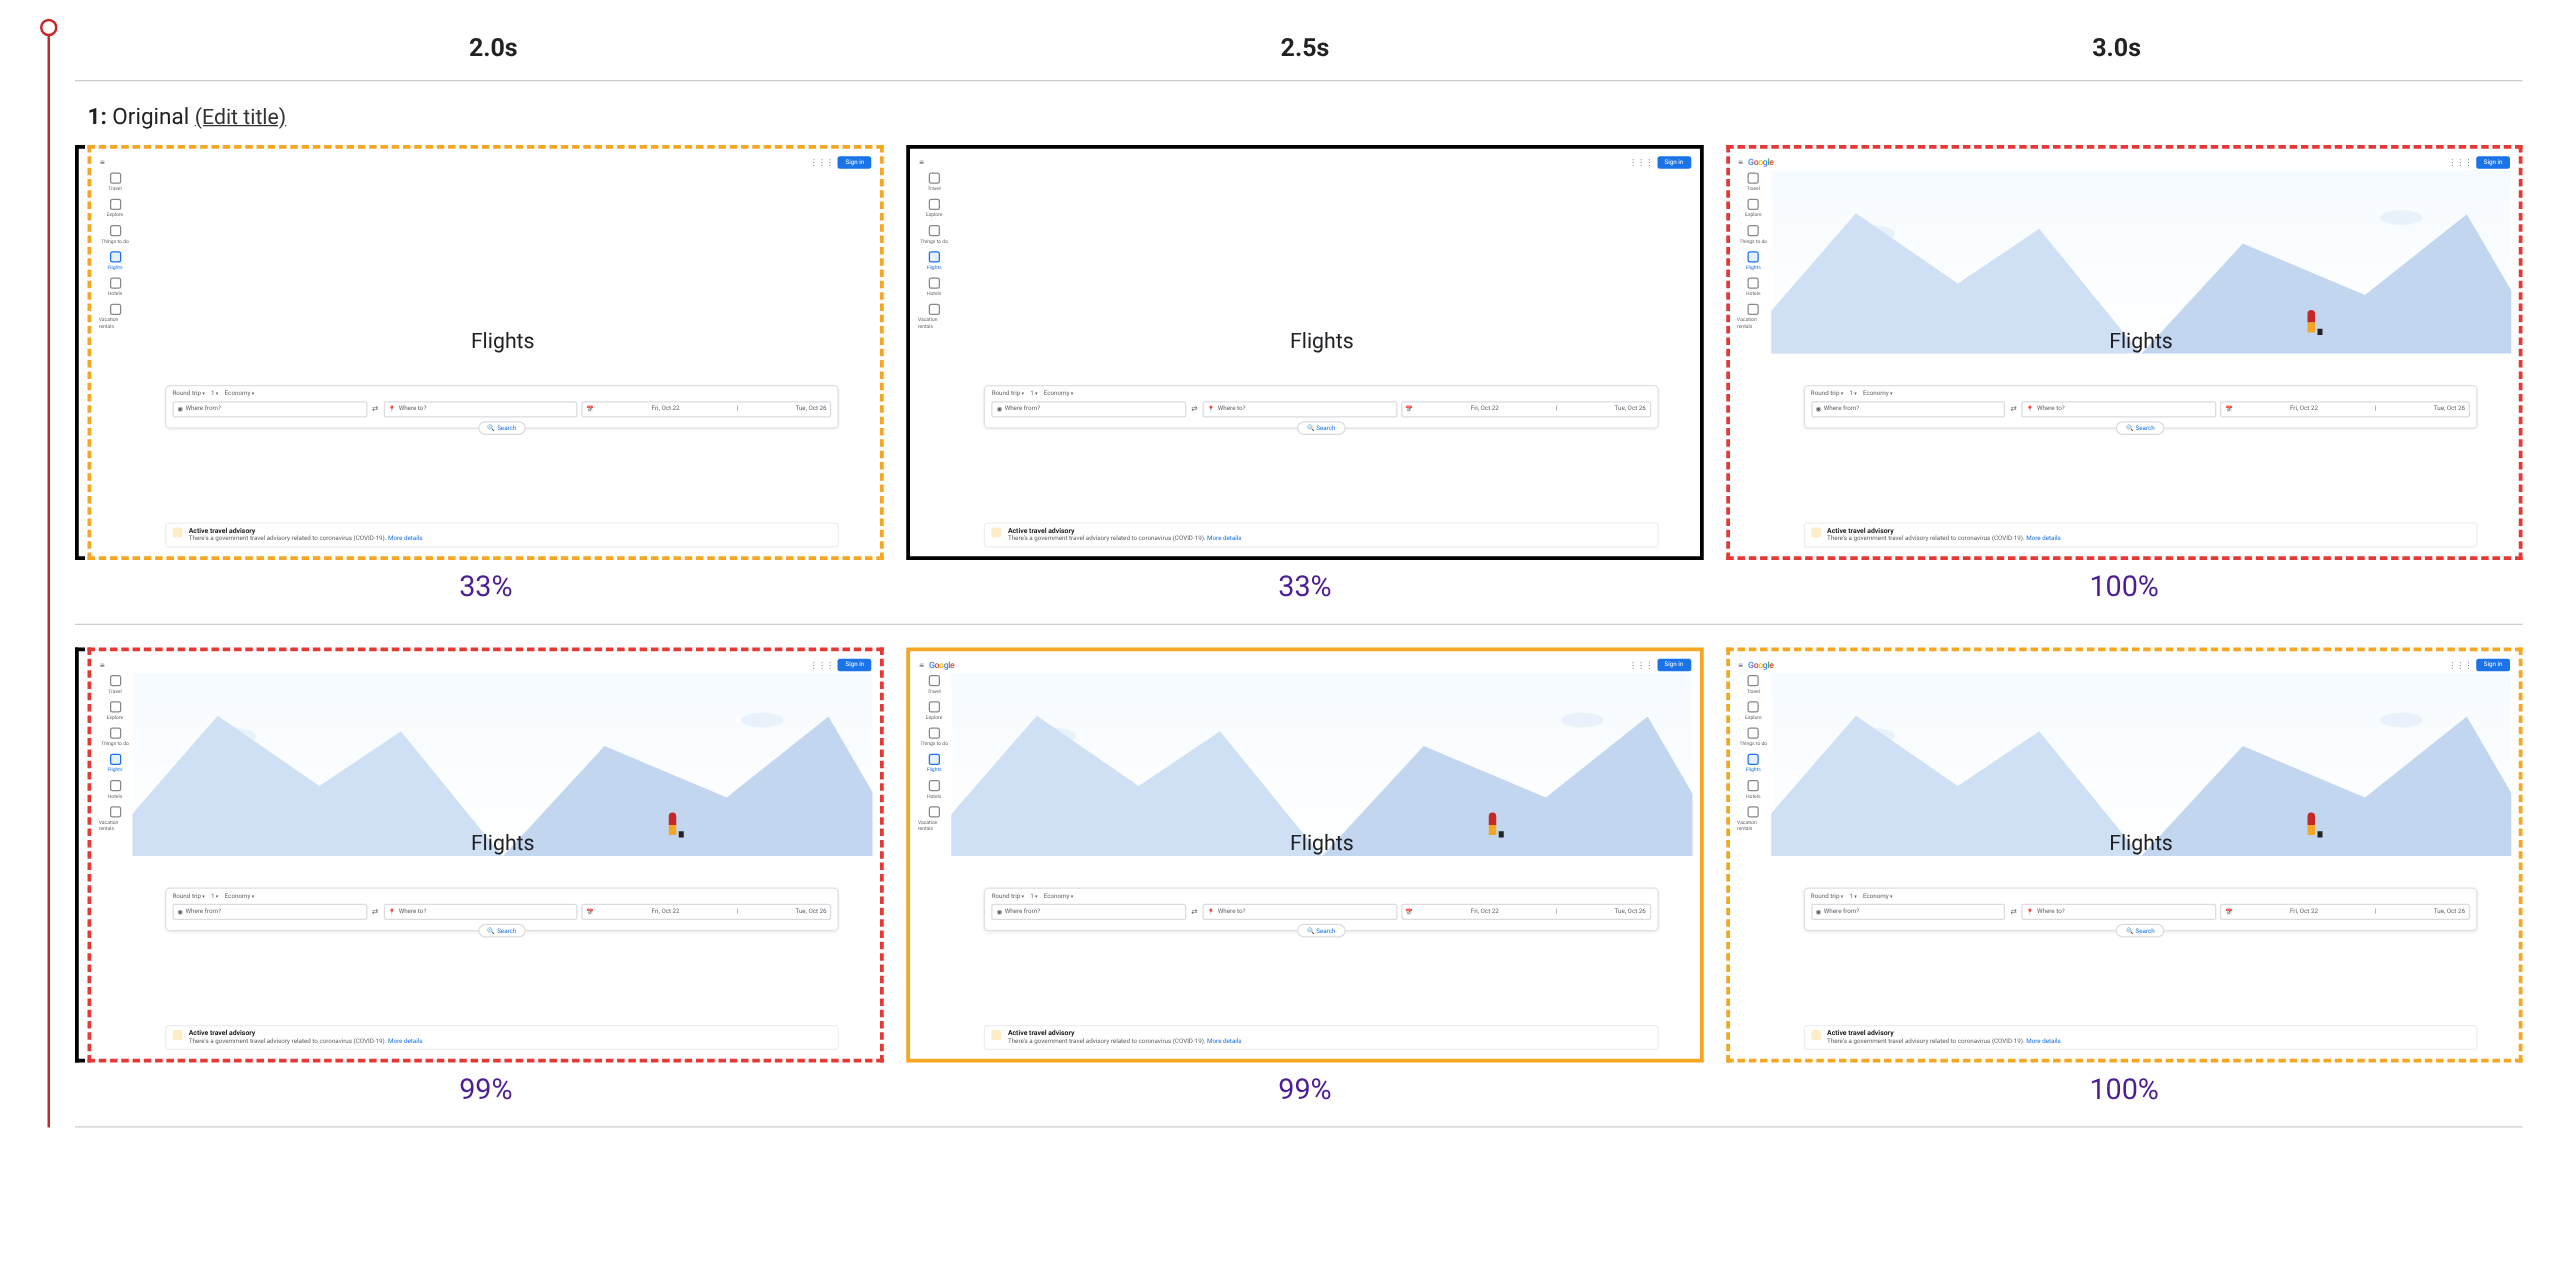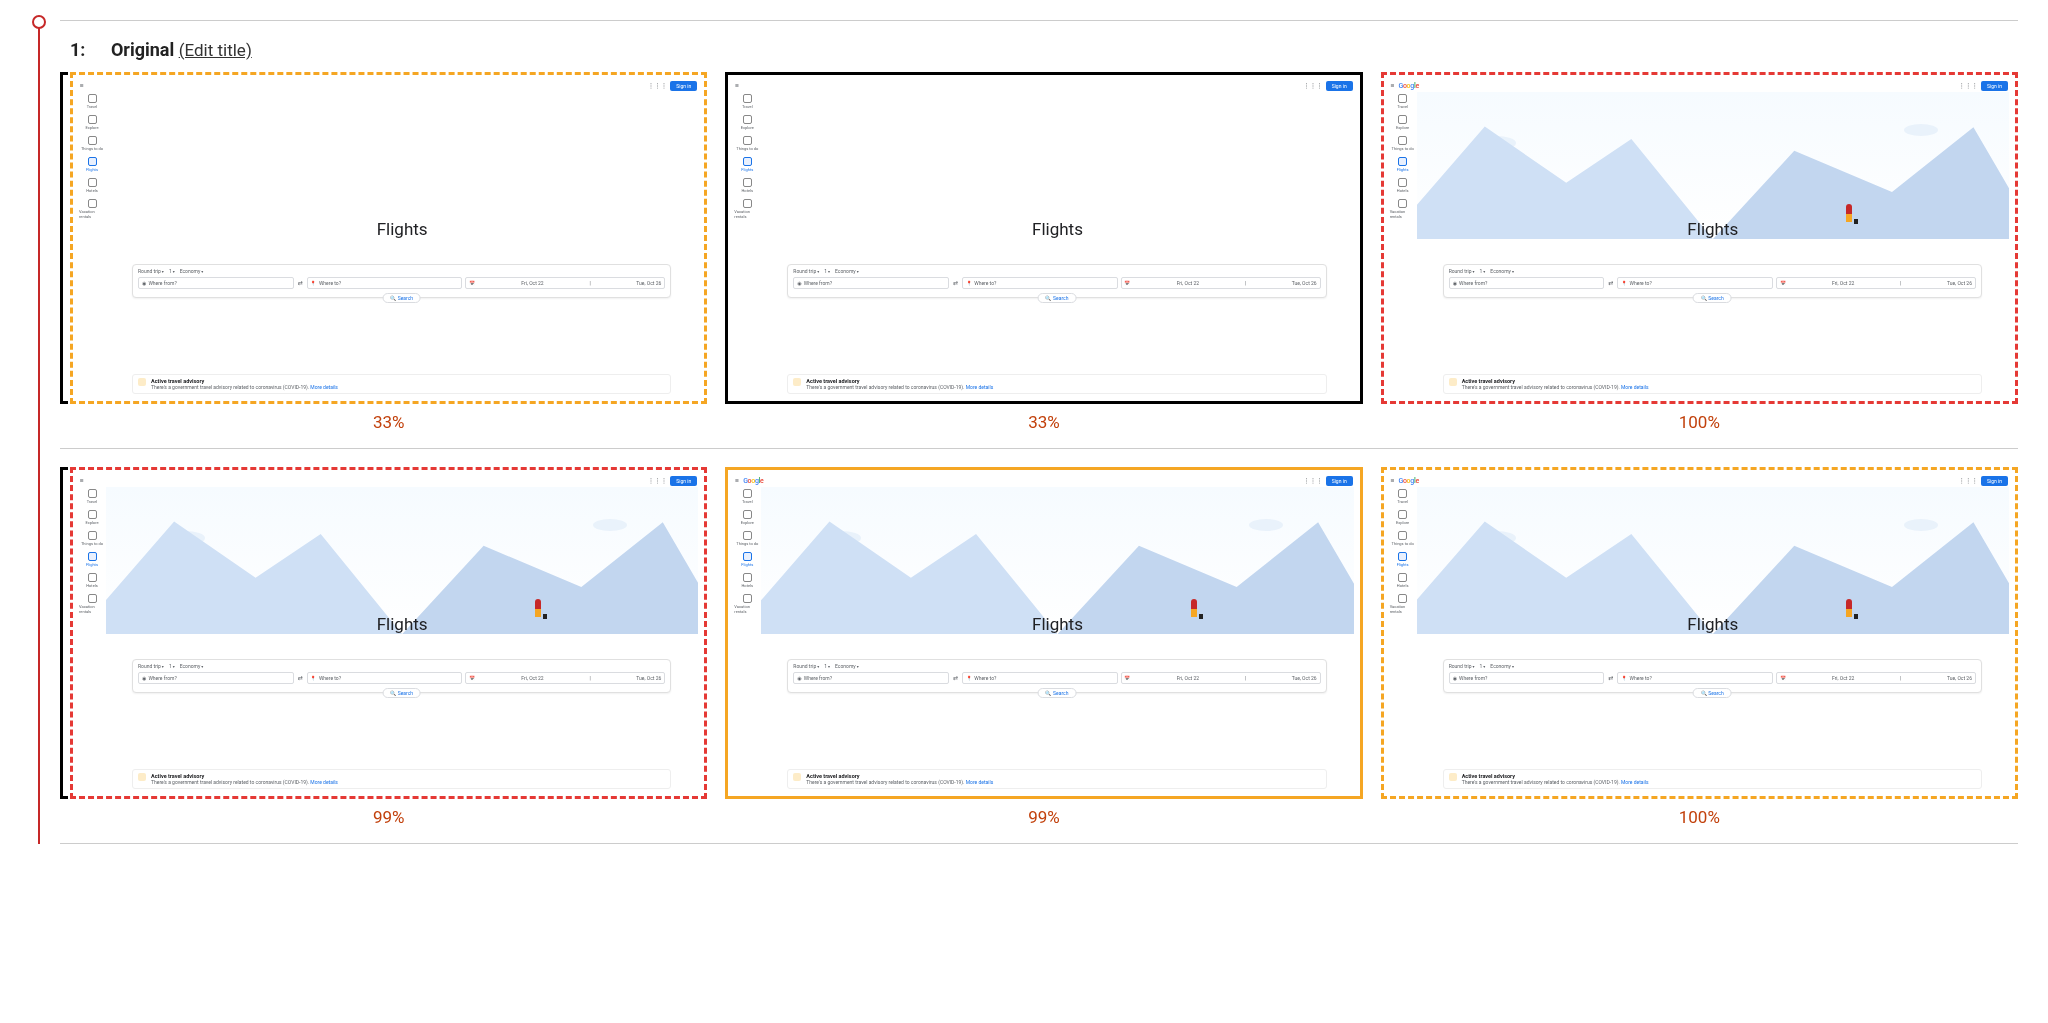--- a/index.html
+++ b/index.html
@@ -45,21 +45,21 @@
     height: 1px;
     background: #ccc;
     margin-left: 20px;
   }
   .row-section { padding: 18px 0 0 30px; }
   .row-title {
     font-size: 18px;
     margin-bottom: 12px;
   }
   .row-title .num { font-weight: 700; }
-  .row-title .name { font-weight: 700; margin-left: 21px; }
+  .row-title .name { font-weight: 400; }
   .edit-link {
     font-weight: 400;
     text-decoration: underline;
     font-size: 17px;
     color: #333;
   }
   .frames-row {
     display: flex;
     gap: 18px;
   }
@@ -87,22 +87,22 @@
     aspect-ratio: 1.92;
     position: relative;
     background: #fff;
   }
   .frame.dashed-orange { border: 3px dashed #f5a623; }
   .frame.dashed-red { border: 3px dashed #e53935; }
   .frame.solid-black { border: 3px solid #000; }
   .frame.solid-orange { border: 3px solid #f5a623; }
   .pct-label {
     margin-top: 8px;
-    font-size: 17px;
-    color: #c2410c;
+    font-size: 23px;
+    color: #4c1d95;
   }
   
   .shot {
     position: absolute;
     inset: 3px;
     overflow: hidden;
     font-size: 6.5px;
     color: #5f6368;
     background: #fff;
   }
@@ -253,20 +253,25 @@
   .adv-txt b { color:#202124; font-size:5.5px; display:block; }
   .adv-txt .more { color:#1a73e8; }
 </style>
 </head>
 <body>
 
 <div class="timeline">
   <div class="timeline-rail"></div>
   <div class="timeline-marker"></div>
 
+  <div class="time-header">
+    <div class="time-col">2.0s</div>
+    <div class="time-col">2.5s</div>
+    <div class="time-col">3.0s</div>
+  </div>
   <div class="divider"></div>
 
   <div id="rows-mount">
       <div class="row-section">
         <div class="row-title"><span class="num">1: </span><span class="name">Original</span> <a href="#" class="edit-link">(Edit title)</a></div>
         <div class="frames-row">
           <div class="frame-col">
     <div class="frame-wrap">
       <div class="side-bracket" style="display: block;"></div>
       <div class="frame dashed-orange">

